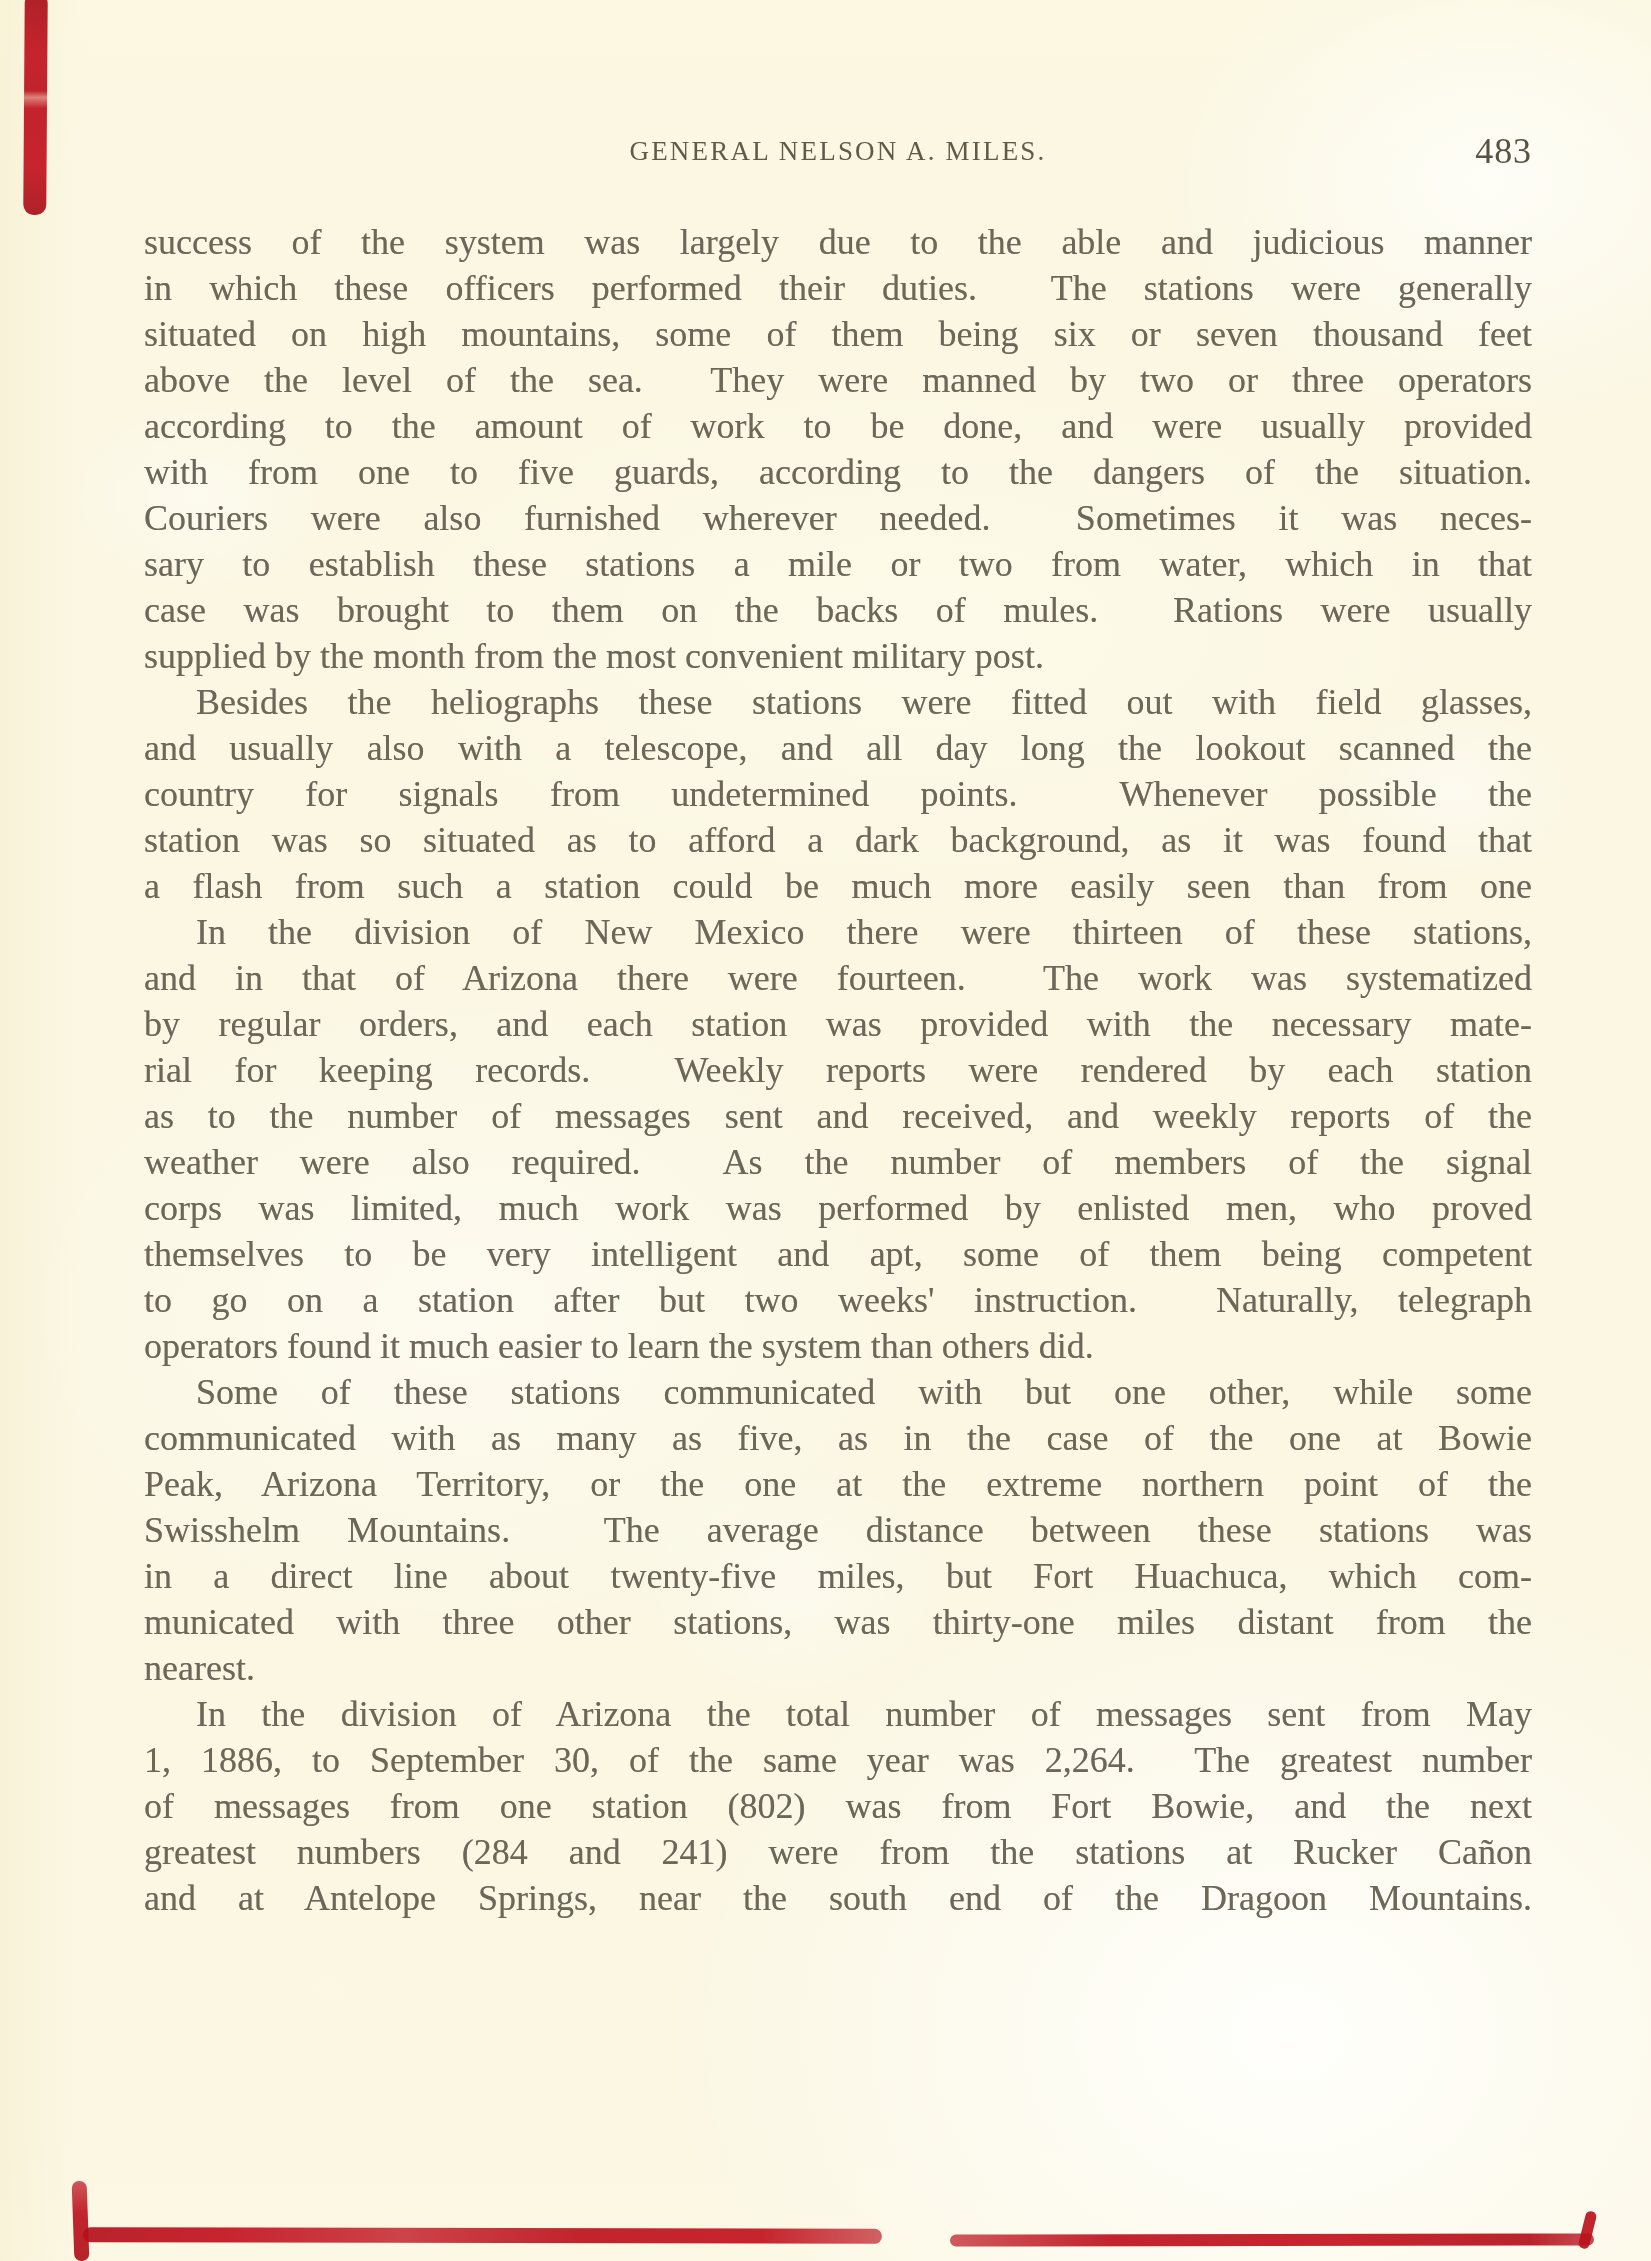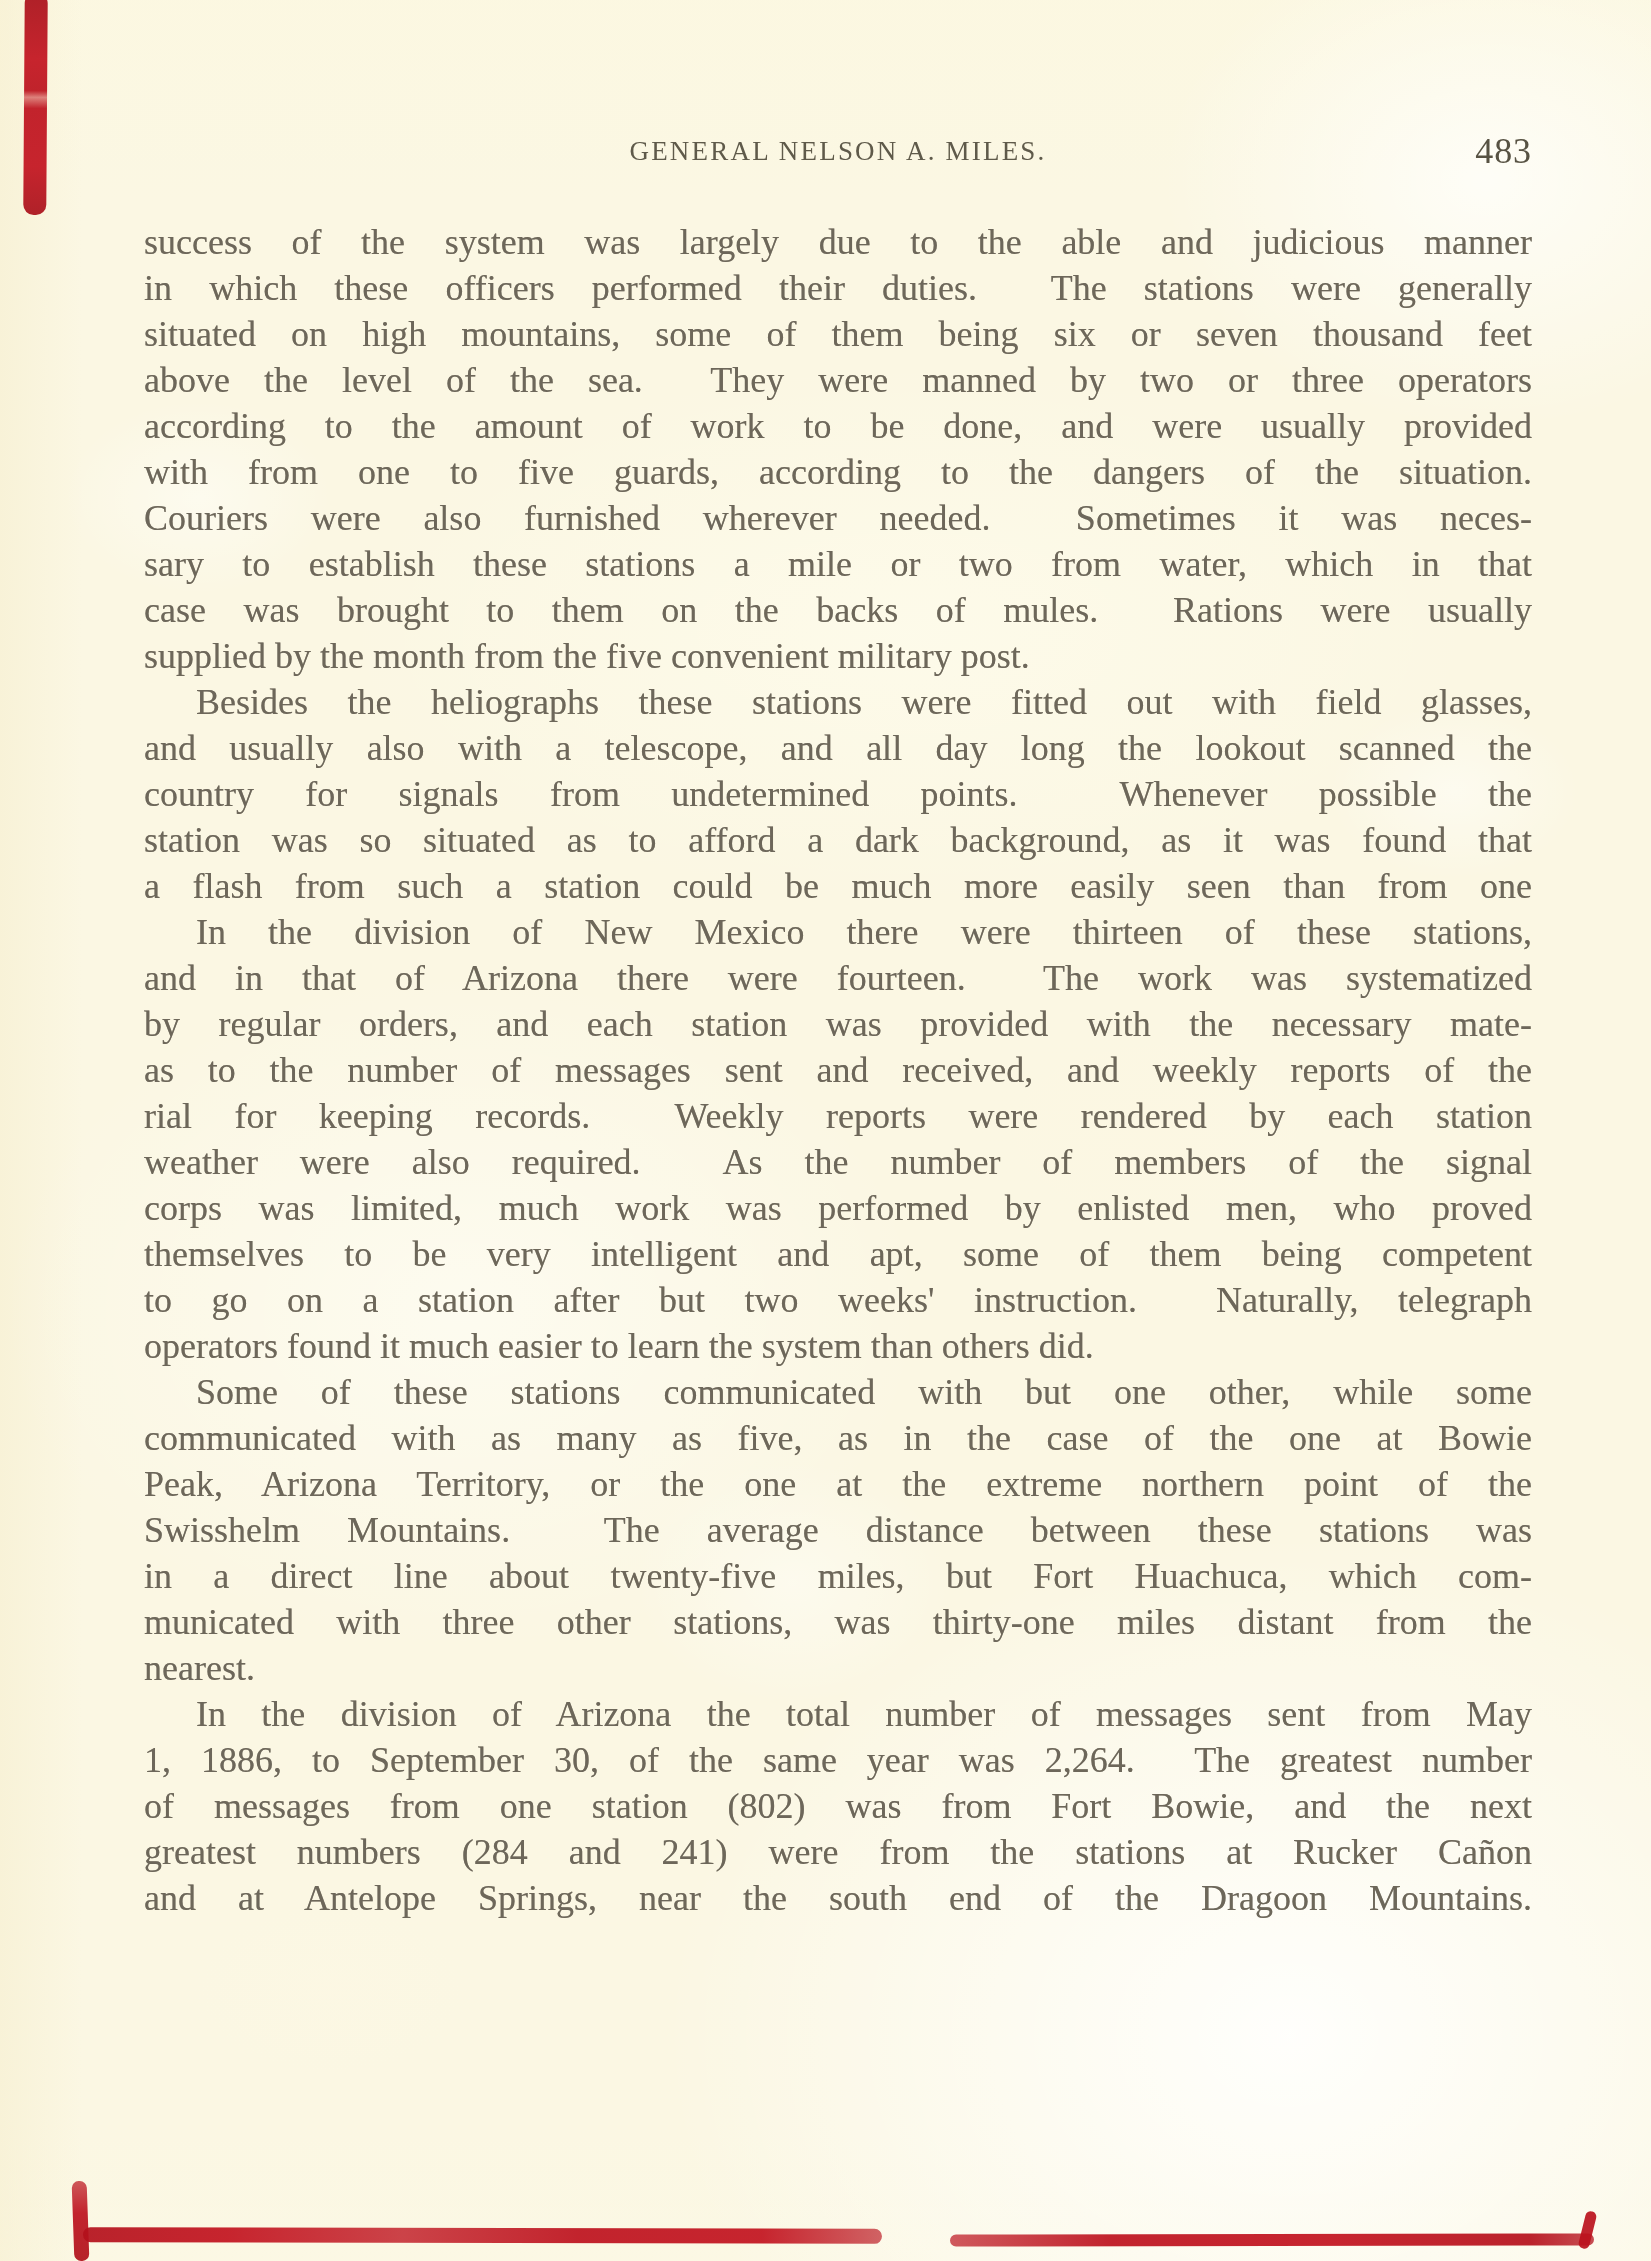--- a/index.html
+++ b/index.html
@@ -161,31 +161,31 @@
   <div class="body-text">
       <div class="text-line">success of the system was largely due to the able and judicious manner</div>
       <div class="text-line">in which these officers performed their duties.&nbsp; The stations were generally</div>
       <div class="text-line">situated on high mountains, some of them being six or seven thousand feet</div>
       <div class="text-line">above the level of the sea.&nbsp; They were manned by two or three operators</div>
       <div class="text-line">according to the amount of work to be done, and were usually provided</div>
       <div class="text-line">with from one to five guards, according to the dangers of the situation.</div>
       <div class="text-line">Couriers were also furnished wherever needed.&nbsp; Sometimes it was neces-</div>
       <div class="text-line">sary to establish these stations a mile or two from water, which in that</div>
       <div class="text-line">case was brought to them on the backs of mules.&nbsp; Rations were usually</div>
-      <div class="text-line ragged">supplied by the month from the five convenient military post.</div>
+      <div class="text-line ragged">supplied by the month from the most convenient military post.</div>
       <div class="text-line indent">Besides the heliographs these stations were fitted out with field glasses,</div>
       <div class="text-line">and usually also with a telescope, and all day long the lookout scanned the</div>
       <div class="text-line">country for signals from undetermined points.&nbsp; Whenever possible the</div>
       <div class="text-line">station was so situated as to afford a dark background, as it was found that</div>
       <div class="text-line">a flash from such a station could be much more easily seen than from one</div>
       <div class="text-line indent">In the division of New Mexico there were thirteen of these stations,</div>
       <div class="text-line">and in that of Arizona there were fourteen.&nbsp; The work was systematized</div>
       <div class="text-line">by regular orders, and each station was provided with the necessary mate-</div>
+      <div class="text-line">rial for keeping records.&nbsp; Weekly reports were rendered by each station</div>
       <div class="text-line">as to the number of messages sent and received, and weekly reports of the</div>
-      <div class="text-line">rial for keeping records.&nbsp; Weekly reports were rendered by each station</div>
       <div class="text-line">weather were also required.&nbsp; As the number of members of the signal</div>
       <div class="text-line">corps was limited, much work was performed by enlisted men, who proved</div>
       <div class="text-line">themselves to be very intelligent and apt, some of them being competent</div>
       <div class="text-line">to go on a station after but two weeks' instruction.&nbsp; Naturally, telegraph</div>
       <div class="text-line ragged">operators found it much easier to learn the system than others did.</div>
       <div class="text-line indent">Some of these stations communicated with but one other, while some</div>
       <div class="text-line">communicated with as many as five, as in the case of the one at Bowie</div>
       <div class="text-line">Peak, Arizona Territory, or the one at the extreme northern point of the</div>
       <div class="text-line">Swisshelm Mountains.&nbsp; The average distance between these stations was</div>
       <div class="text-line">in a direct line about twenty-five miles, but Fort Huachuca, which com-</div>

